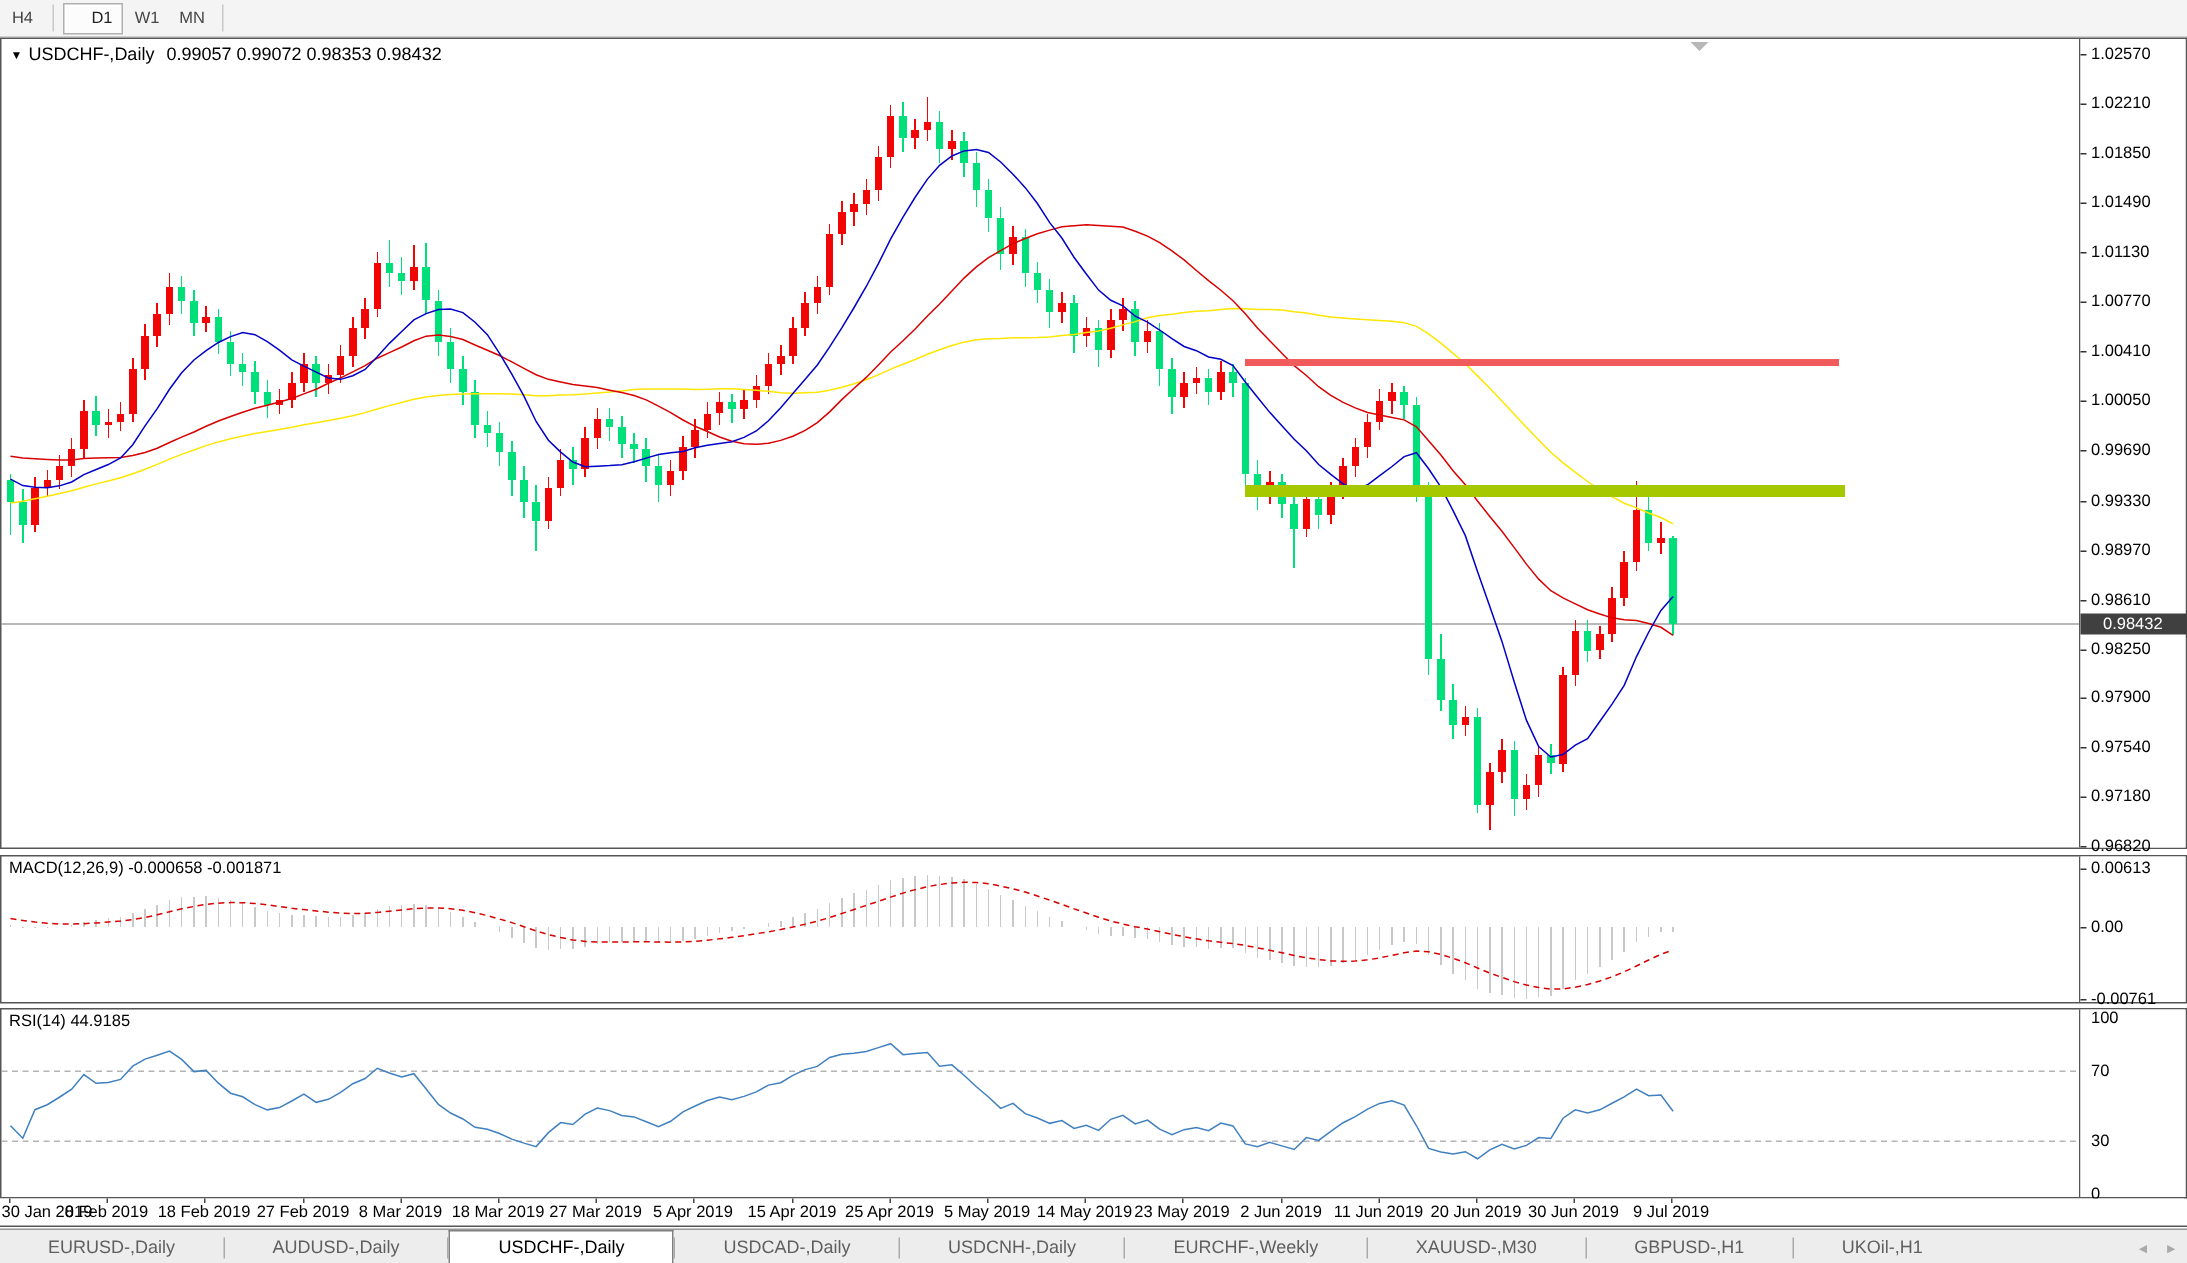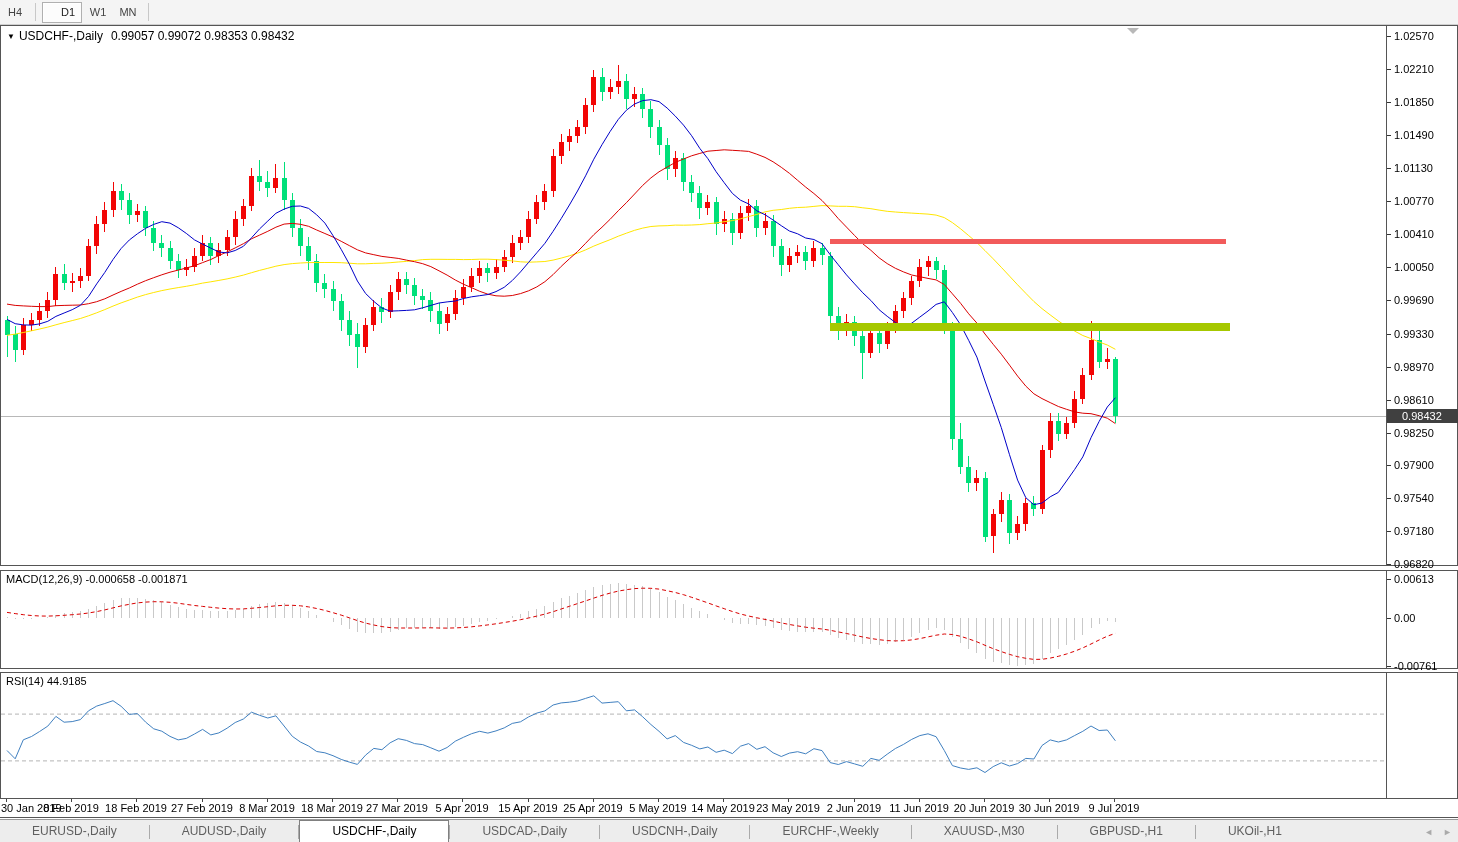--- a/index.html
+++ b/index.html
@@ -814,20 +814,26 @@
 
 <div class="panel" id="rsi-panel">
   <div class="plot">
     <svg id="rsi-svg" width="1385" height="123">
         <line x1="0" y1="41.1" x2="1385" y2="41.1" stroke="#b4b4b4" stroke-width="1" stroke-dasharray="4 3"></line>
         <line x1="0" y1="87.9" x2="1385" y2="87.9" stroke="#b4b4b4" stroke-width="1" stroke-dasharray="4 3"></line>
         <polyline fill="none" stroke="#4080c0" stroke-width="1" shape-rendering="auto" points="6.0,77.5 14.2,85.8 22.3,66.8 30.5,63.5 38.6,58.5 46.8,53.1 54.9,43.4 63.1,49.2 71.2,48.6 79.4,46.6 87.5,37.8 95.7,33.1 103.8,30.5 112.0,27.7 120.1,33.3 128.3,41.4 136.4,40.6 144.6,49.1 152.7,55.8 160.8,58.2 169.0,63.4 177.2,66.9 185.3,65.4 193.5,61.0 201.6,56.4 209.8,61.9 217.9,59.9 226.1,55.2 234.2,49.5 242.4,46.0 250.5,39.2 258.6,42.3 266.8,45.0 274.9,42.8 283.1,53.0 291.3,63.3 299.4,69.0 307.6,73.0 315.7,78.5 323.9,79.8 332.0,82.7 340.2,86.4 348.3,89.1 356.4,91.4 364.6,82.1 372.8,75.4 380.9,76.7 389.1,69.8 397.2,65.7 405.4,67.4 413.5,70.6 421.7,71.6 429.8,74.8 438.0,78.2 446.1,74.5 454.3,68.2 462.4,64.3 470.6,60.7 478.7,58.3 486.9,60.1 495.0,57.9 503.2,54.9 511.3,50.4 519.5,48.8 527.6,43.9 535.8,40.1 543.9,37.9 552.1,32.0 560.2,29.9 568.4,29.2 576.5,28.0 584.6,25.4 592.8,22.8 601.0,30.1 609.1,29.4 617.3,28.7 625.4,37.8 633.6,36.9 641.7,43.8 649.9,51.5 658.0,58.3 666.1,65.9 674.3,62.6 682.5,69.4 690.6,72.3 698.8,75.9 706.9,74.0 715.1,79.3 723.2,77.2 731.4,80.6 739.5,73.2 747.6,70.6 755.8,76.3 764.0,73.7 772.1,79.8 780.3,83.5 788.4,80.1 796.6,78.7 804.7,80.8 812.9,75.7 821.0,77.6 829.2,89.6 837.3,91.5 845.5,88.6 853.6,90.9 861.8,93.3 869.9,85.4 878.1,87.3 886.2,81.2 894.4,75.5 902.5,71.4 910.7,66.4 918.8,62.6 927.0,60.8 935.1,63.7 943.3,77.5 951.4,92.6 959.6,95.0 967.7,96.4 975.9,94.8 984.0,99.5 992.2,93.6 1000.3,89.8 1008.5,93.0 1016.6,90.6 1024.8,85.4 1032.9,86.0 1041.0,72.5 1049.2,66.9 1057.4,69.0 1065.5,66.9 1073.7,62.5 1081.8,58.3 1090.0,53.0 1098.1,57.5 1106.3,57.0 1114.4,67.8"></polyline>
       </svg>
     <div class="panel-label">RSI(14) 44.9185</div>
   </div>
+  <div class="axis" id="rsi-axis">
+      <div class="axis-label" style="top: 0px;">100</div>
+      <div class="axis-label" style="top: 35px;">70</div>
+      <div class="axis-label" style="top: 82px;">30</div>
+      <div class="axis-label" style="top: 117px;">0</div>
+    </div>
 </div>
 
 <div id="time-axis">
     <div class="ttick" style="left: 6px;"></div>
     <div class="tlabel first" style="left: 1px;">30 Jan 2019</div>
     <div class="ttick" style="left: 71px;"></div>
     <div class="tlabel" style="left: 71px;">8 Feb 2019</div>
     <div class="ttick" style="left: 136px;"></div>
     <div class="tlabel" style="left: 136px;">18 Feb 2019</div>
     <div class="ttick" style="left: 202px;"></div>

